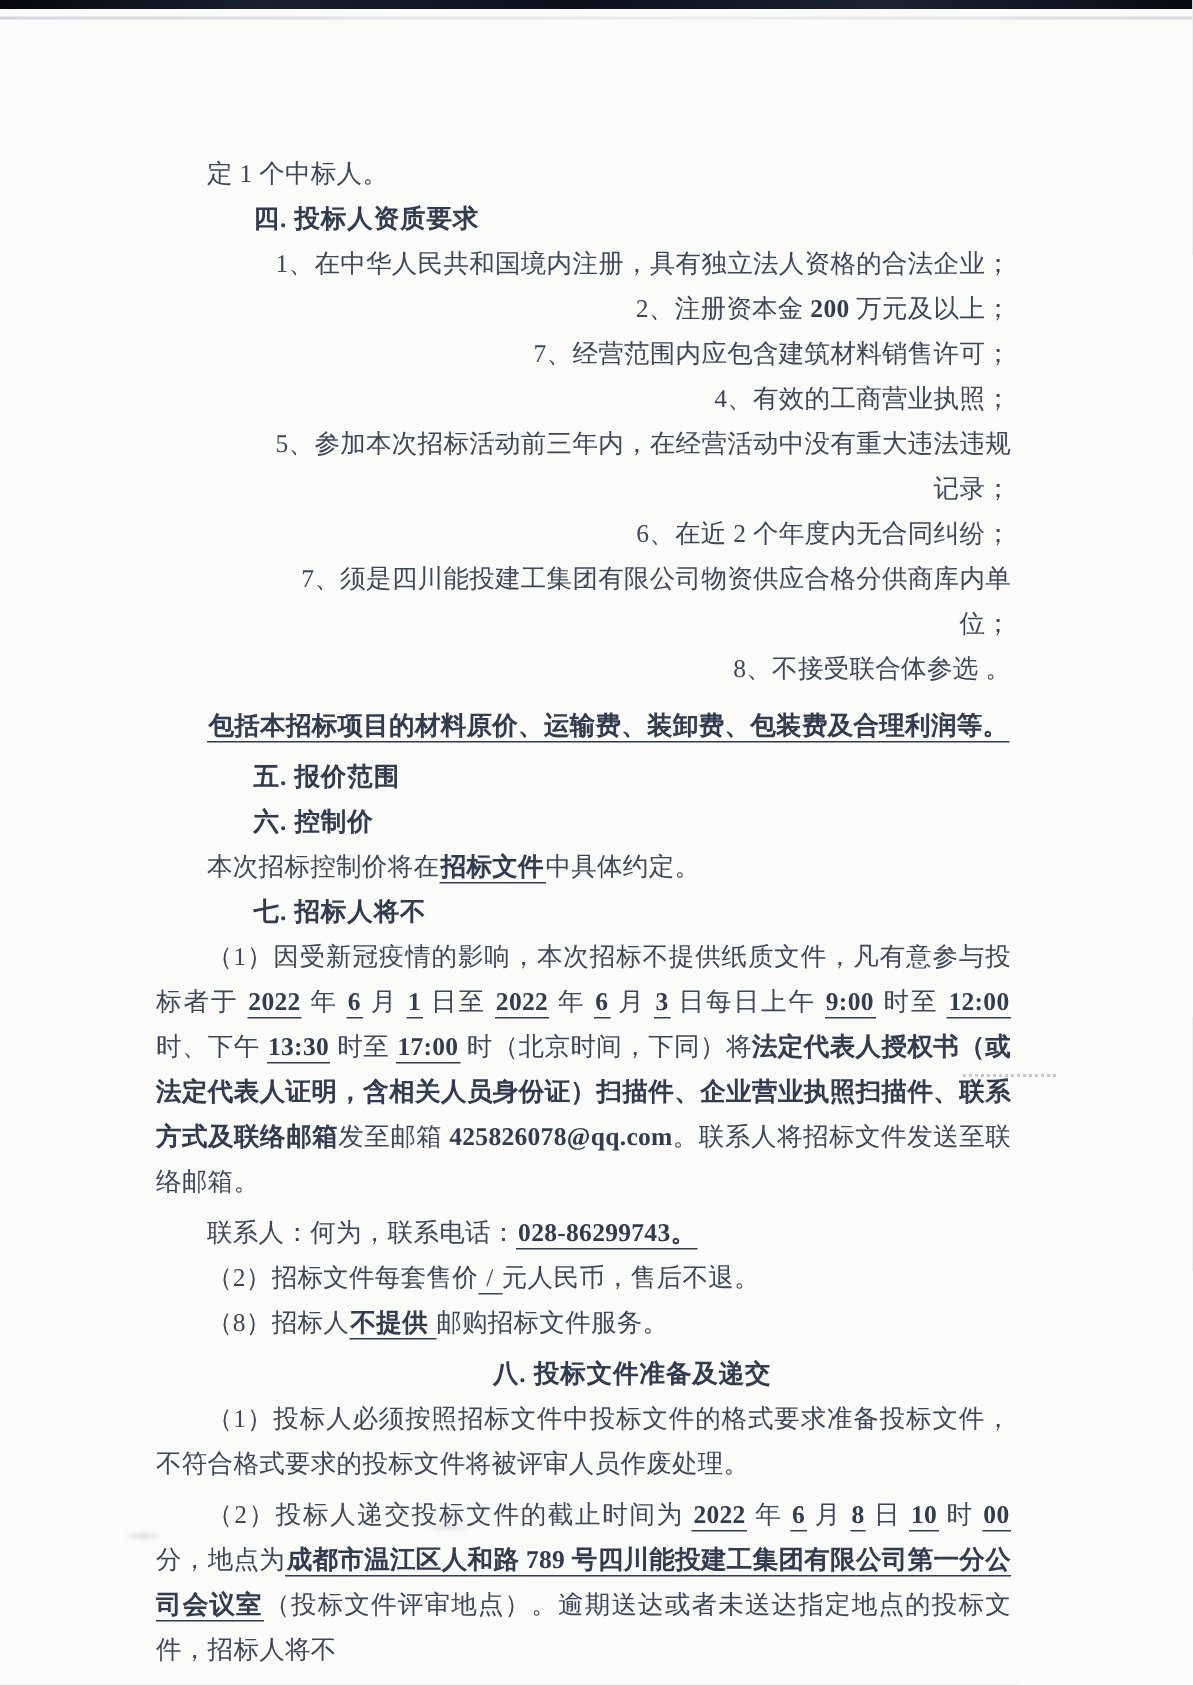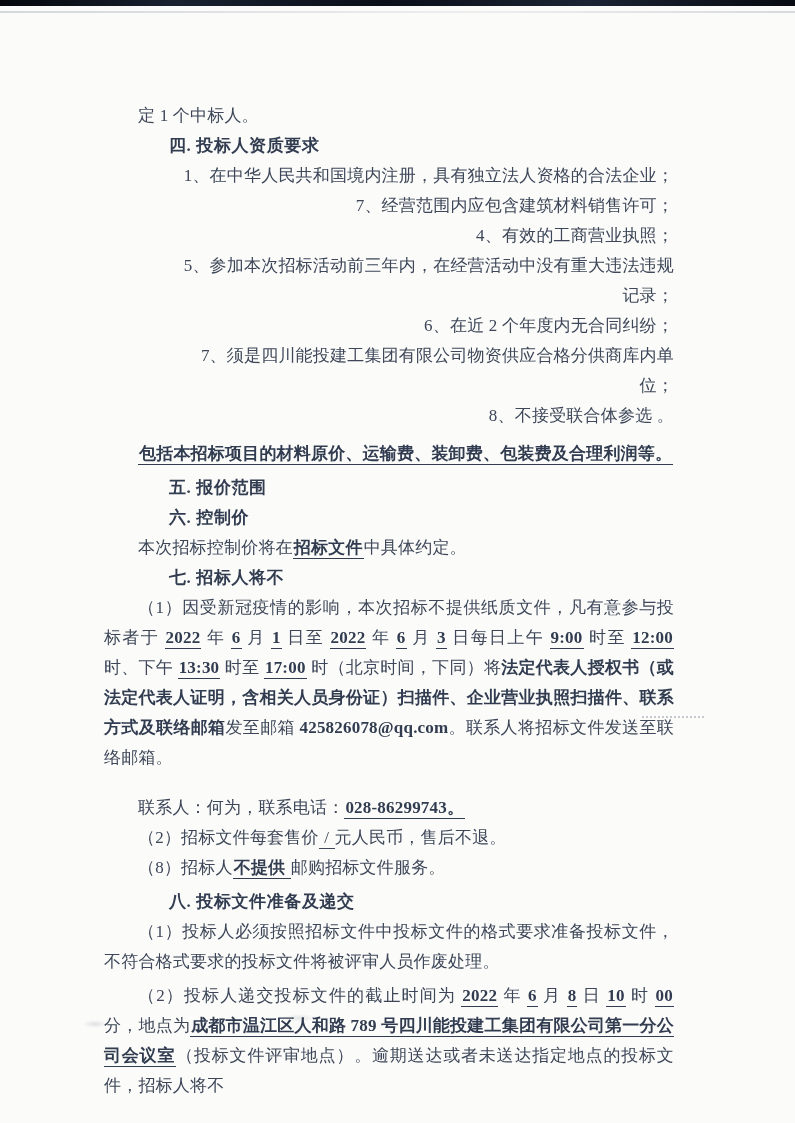--- a/index.html
+++ b/index.html
@@ -77,32 +77,33 @@
 <div class="page">
   <div class="scan-top-bar"></div>
   <div class="scan-top-line"></div>
   <div class="scan-dots"></div>
   <div class="scan-smudge-1"></div>
   <div class="scan-smudge-2"></div>
   <div class="doc">
       <div class="para plain"><span>定 1 个中标人。</span></div>
       <div class="para heading"><span>四. 投标人资质要求</span></div>
       <div class="para item"><span>1、在中华人民共和国境内注册，具有独立法人资格的合法企业；</span></div>
+      <div class="para item"><span>2、注册资本金 </span><span class="b">200</span><span> 万元及以上；</span></div>
       <div class="para item"><span>7、经营范围内应包含建筑材料销售许可；</span></div>
       <div class="para item"><span>4、有效的工商营业执照；</span></div>
       <div class="para item"><span>5、参加本次招标活动前三年内，在经营活动中没有重大违法违规记录；</span></div>
       <div class="para item"><span>6、在近 2 个年度内无合同纠纷；</span></div>
       <div class="para item"><span>7、须是四川能投建工集团有限公司物资供应合格分供商库内单位；</span></div>
       <div class="para item"><span>8、不接受联合体参选 。</span></div>
       <div class="para plain" style="margin-top: 8px;"><span class="b u">包括本招标项目的材料原价、运输费、装卸费、包装费及合理利润等。</span></div>
       <div class="para heading" style="margin-top: 4px;"><span>五. 报价范围</span></div>
       <div class="para heading"><span>六. 控制价</span></div>
       <div class="para plain"><span>本次招标控制价将在</span><span class="b u">招标文件</span><span>中具体约定。</span></div>
       <div class="para heading"><span>七. 招标人将不</span></div>
       <div class="para para"><span>（1）因受新冠疫情的影响，本次招标不提供纸质文件，凡有意参与投标者于 </span><span class="b u">2022</span><span> 年 </span><span class="b u">6</span><span> 月 </span><span class="b u">1</span><span> 日至 </span><span class="b u">2022</span><span> 年 </span><span class="b u">6</span><span> 月 </span><span class="b u">3</span><span> 日每日上午 </span><span class="b u">9:00</span><span> 时至 </span><span class="b u">12:00</span><span> 时、下午 </span><span class="b u">13:30</span><span> 时至 </span><span class="b u">17:00</span><span> 时（北京时间，下同）将</span><span class="b">法定代表人授权书（或法定代表人证明，含相关人员身份证）扫描件、企业营业执照扫描件、联系方式及联络邮箱</span><span>发至邮箱 </span><span class="b">425826078@qq.com</span><span>。联系人将招标文件发送至联络邮箱。</span></div>
-      <div class="para para" style="margin-top: 20px;"><span>联系人：何为，联系电话：</span><span class="b u">028-86299743。</span></div>
+      <div class="para para" style="margin-top: 4px;"><span>联系人：何为，联系电话：</span><span class="b u">028-86299743。</span></div>
       <div class="para para"><span>（2）招标文件每套售价</span><span class="u"> / </span><span>元人民币，售后不退。</span></div>
       <div class="para para"><span>（8）招标人</span><span class="b u">不提供 </span><span>邮购招标文件服务。</span></div>
-      <div class="para heading" style="margin-top: 4px;"><span>八. 投标文件准备及递交</span></div>
+      <div class="para heading" style="margin-top: 4px; text-align: center;"><span>八. 投标文件准备及递交</span></div>
       <div class="para para"><span>（1）投标人必须按照招标文件中投标文件的格式要求准备投标文件，不符合格式要求的投标文件将被评审人员作废处理。</span></div>
       <div class="para para" style="margin-top: 4px;"><span>（2）投标人递交投标文件的截止时间为 </span><span class="b u">2022</span><span> 年 </span><span class="b u">6</span><span> 月 </span><span class="b u">8</span><span> 日 </span><span class="b u">10</span><span> 时 </span><span class="b u">00</span><span> 分，地点为</span><span class="b u">成都市温江区人和路 789 号四川能投建工集团有限公司第一分公司会议室</span><span>（投标文件评审地点）。逾期送达或者未送达指定地点的投标文件，招标人将不</span></div>
     </div>
 </div>
 
 </body></html>

